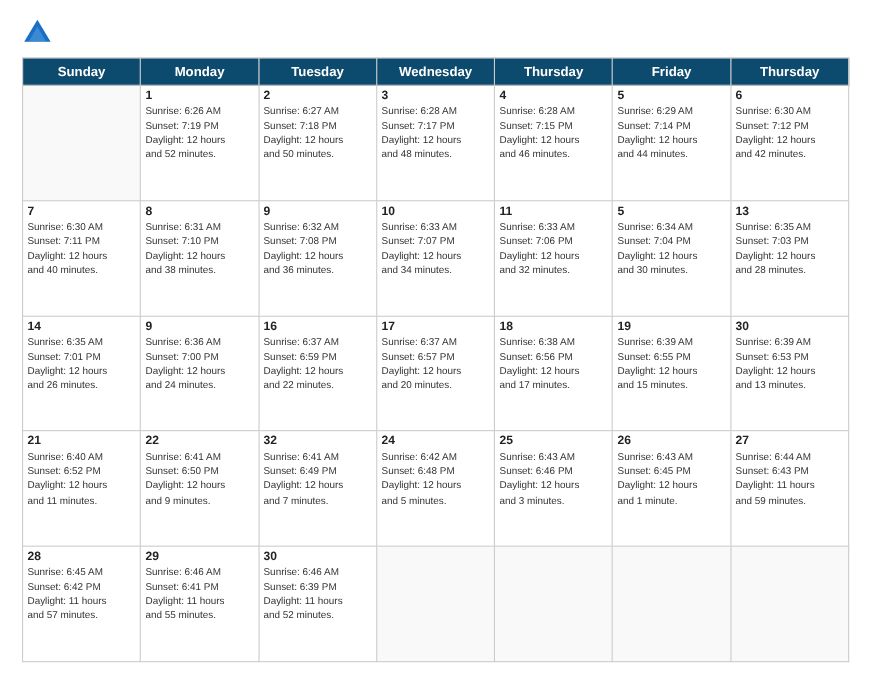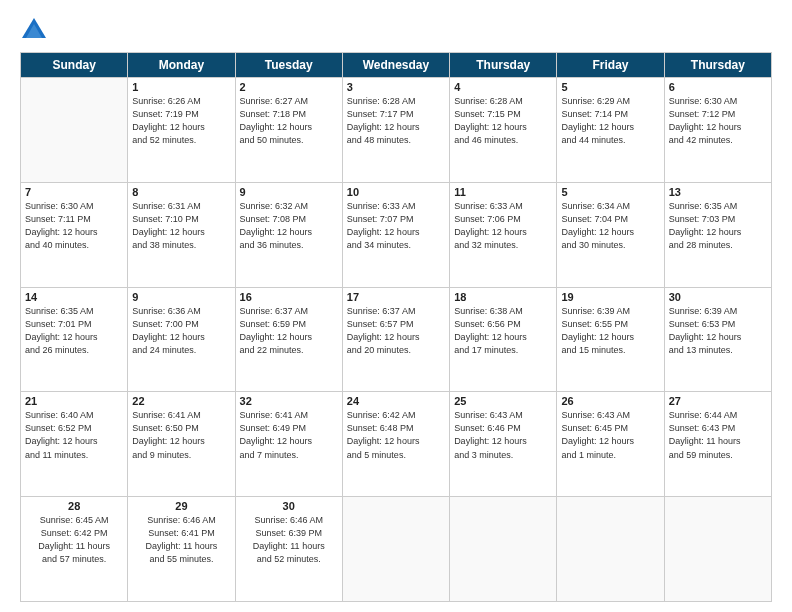--- a/index.html
+++ b/index.html
@@ -94,21 +94,20 @@
     .day-info {
       font-size: 9px;
       color: #333;
       line-height: 1.45;
     }
     .empty-cell {
       background: #f9f9f9;
     }
     .last-row td {
       height: 70px;
-      text-align: center;
     }
   </style>
 </head>
 <body>
 
 <div class="page">
   <div class="header">
     <div class="logo">
       <svg class="logo-icon" viewBox="0 0 28 28">
         <polygon points="14,2 26,22 2,22" fill="#1a6fc4"></polygon>

